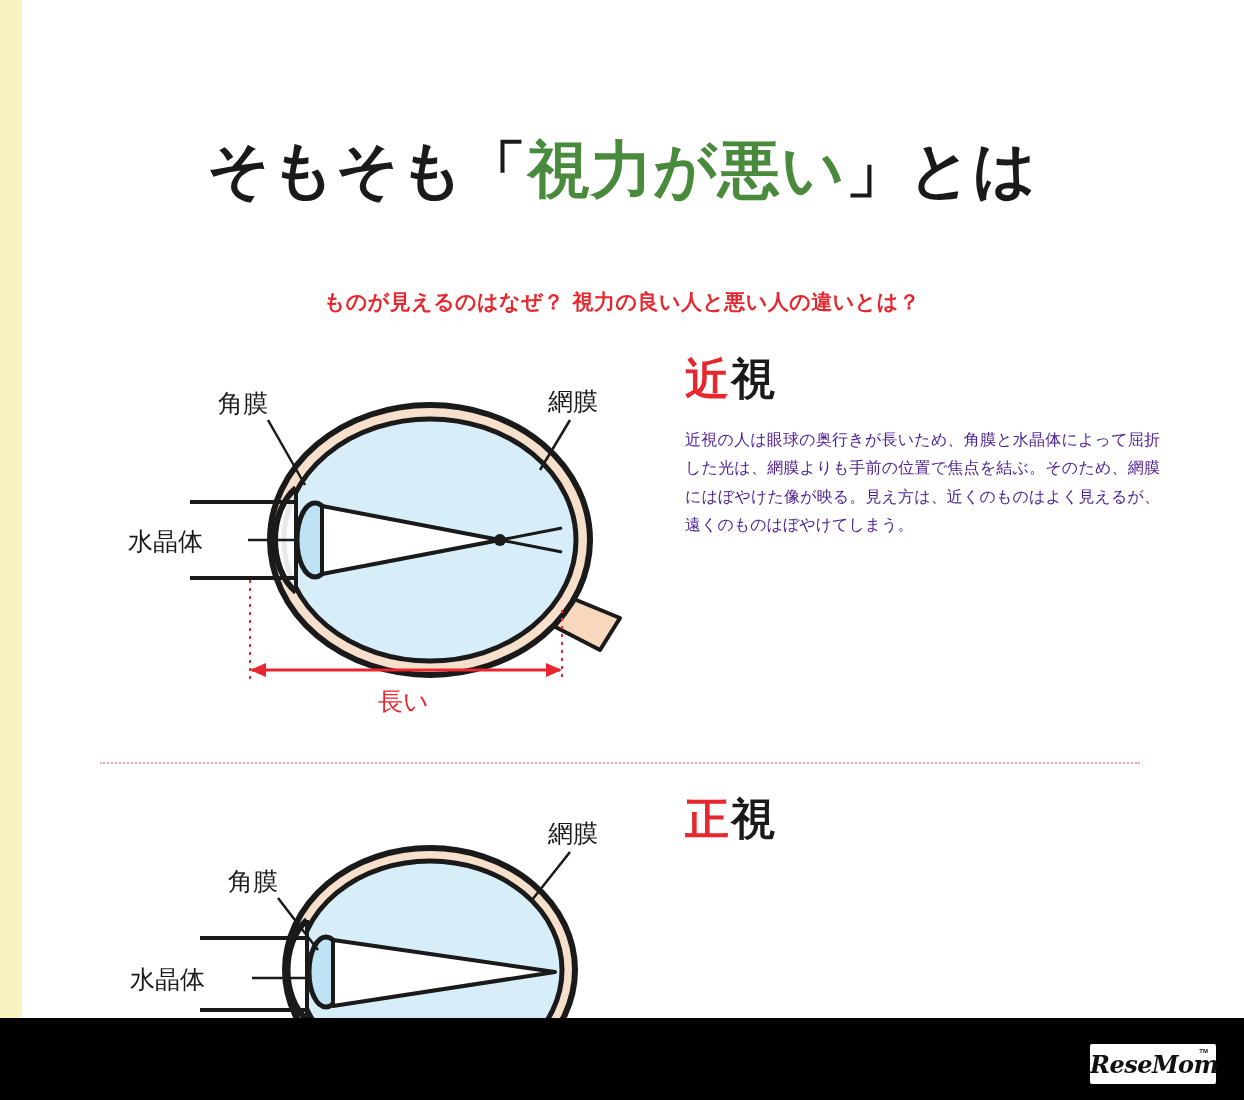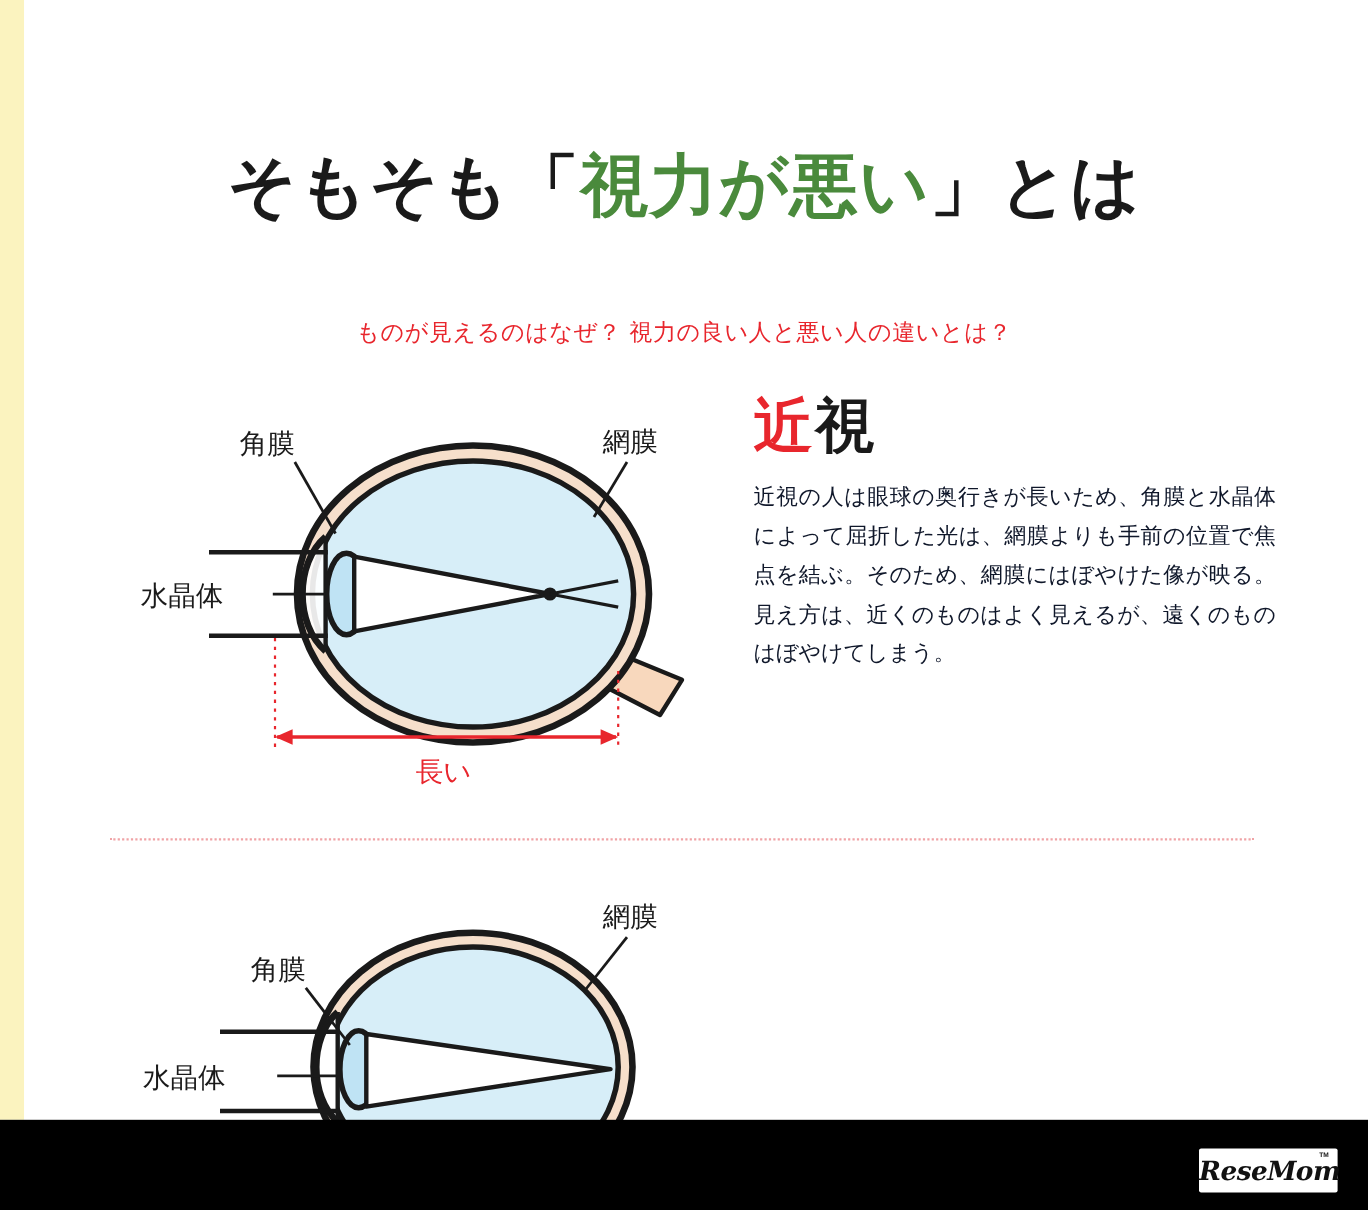--- a/index.html
+++ b/index.html
@@ -61,21 +61,21 @@
   }
   .headline .green { color: #4a8a3c; }
   .headline .line2 { display: block; }
 
   .subhead {
     position: absolute;
     left: 0; top: 288px;
     width: 1244px;
     text-align: center;
     font-family: "DejaVu Sans", sans-serif;
-    font-weight: normal;
+    font-weight: bold;
     font-size: 21px;
     letter-spacing: 0.5px;
     color: #e8262d;
   }
 
   
   .section {
     position: absolute;
     left: 100px;
     width: 1060px;
@@ -97,34 +97,34 @@
     left: 0; top: 0;
     width: 600px;
   }
   .text-col {
     position: absolute;
     left: 585px;
     top: 0;
     width: 475px;
   }
   .sec-title {
-    font-family: Liberation Sans, sans-serif;
-    font-weight: bold;
-    font-size: 54px;
+    font-family: Liberation Mono, monospace;
+    font-weight: bold;
+    font-size: 44px;
     line-height: 1;
     color: #1a1a1a;
     margin: 0 0 22px 0;
     letter-spacing: 2px;
   }
   .sec-title .red { color: #e8262d; }
   .sec-body {
-    font-family: Liberation Mono, monospace;
-    font-size: 20px;
+    font-family: Liberation Serif, serif;
+    font-size: 16px;
     line-height: 1.78;
-    color: #0f172a;
+    color: #4c1d95;
     margin: 0;
     text-align: justify;
   }
 
   
   .logo {
     position: absolute;
     right: 28px;
     bottom: 16px;
     width: 126px;
@@ -248,20 +248,21 @@
 
         <line x1="152" y1="178" x2="206" y2="178" stroke="#1a1a1a" stroke-width="2.5"></line>
         <text x="30" y="188" font-size="25" fill="#1a1a1a">水晶体</text>
 
         <line x1="470" y1="52" x2="432" y2="100" stroke="#1a1a1a" stroke-width="2.5"></line>
         <text x="448" y="42" font-size="25" fill="#1a1a1a">網膜</text>
       </svg>
     </div>
 
     <div class="text-col">
+      <h2 class="sec-title"><span class="red">正</span><span>視</span></h2>
     </div>
   </div>
 
   <div class="bottom-band"></div>
 
   <div class="logo">
     <span>ReseMom</span>
       <span class="dot"></span>
     <span class="tiny">TM</span>
   </div>

